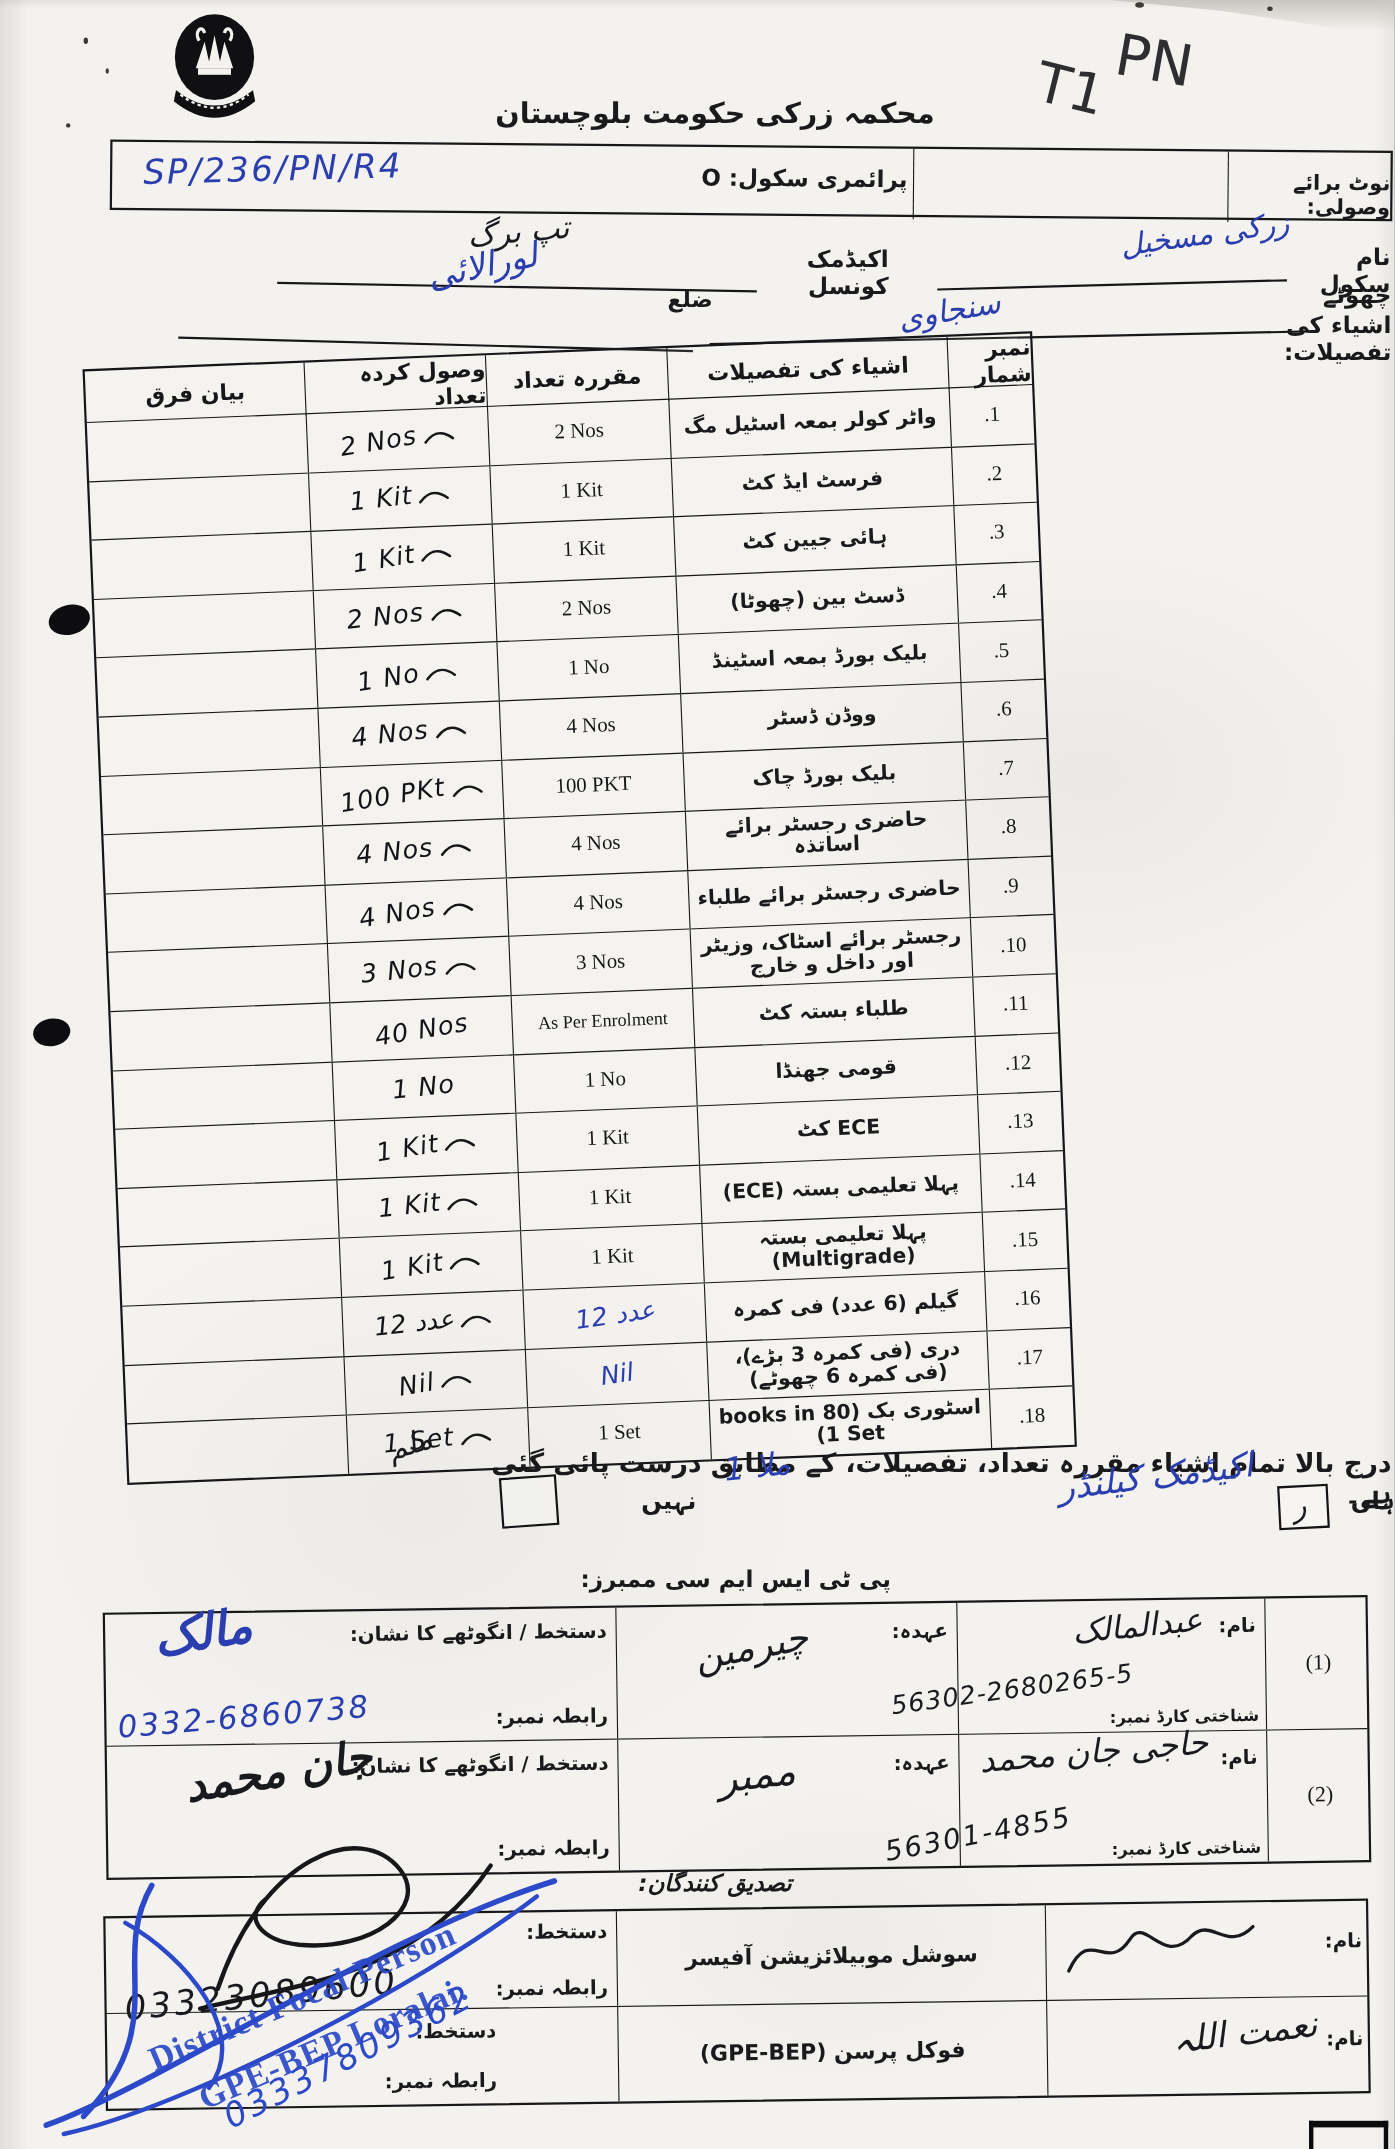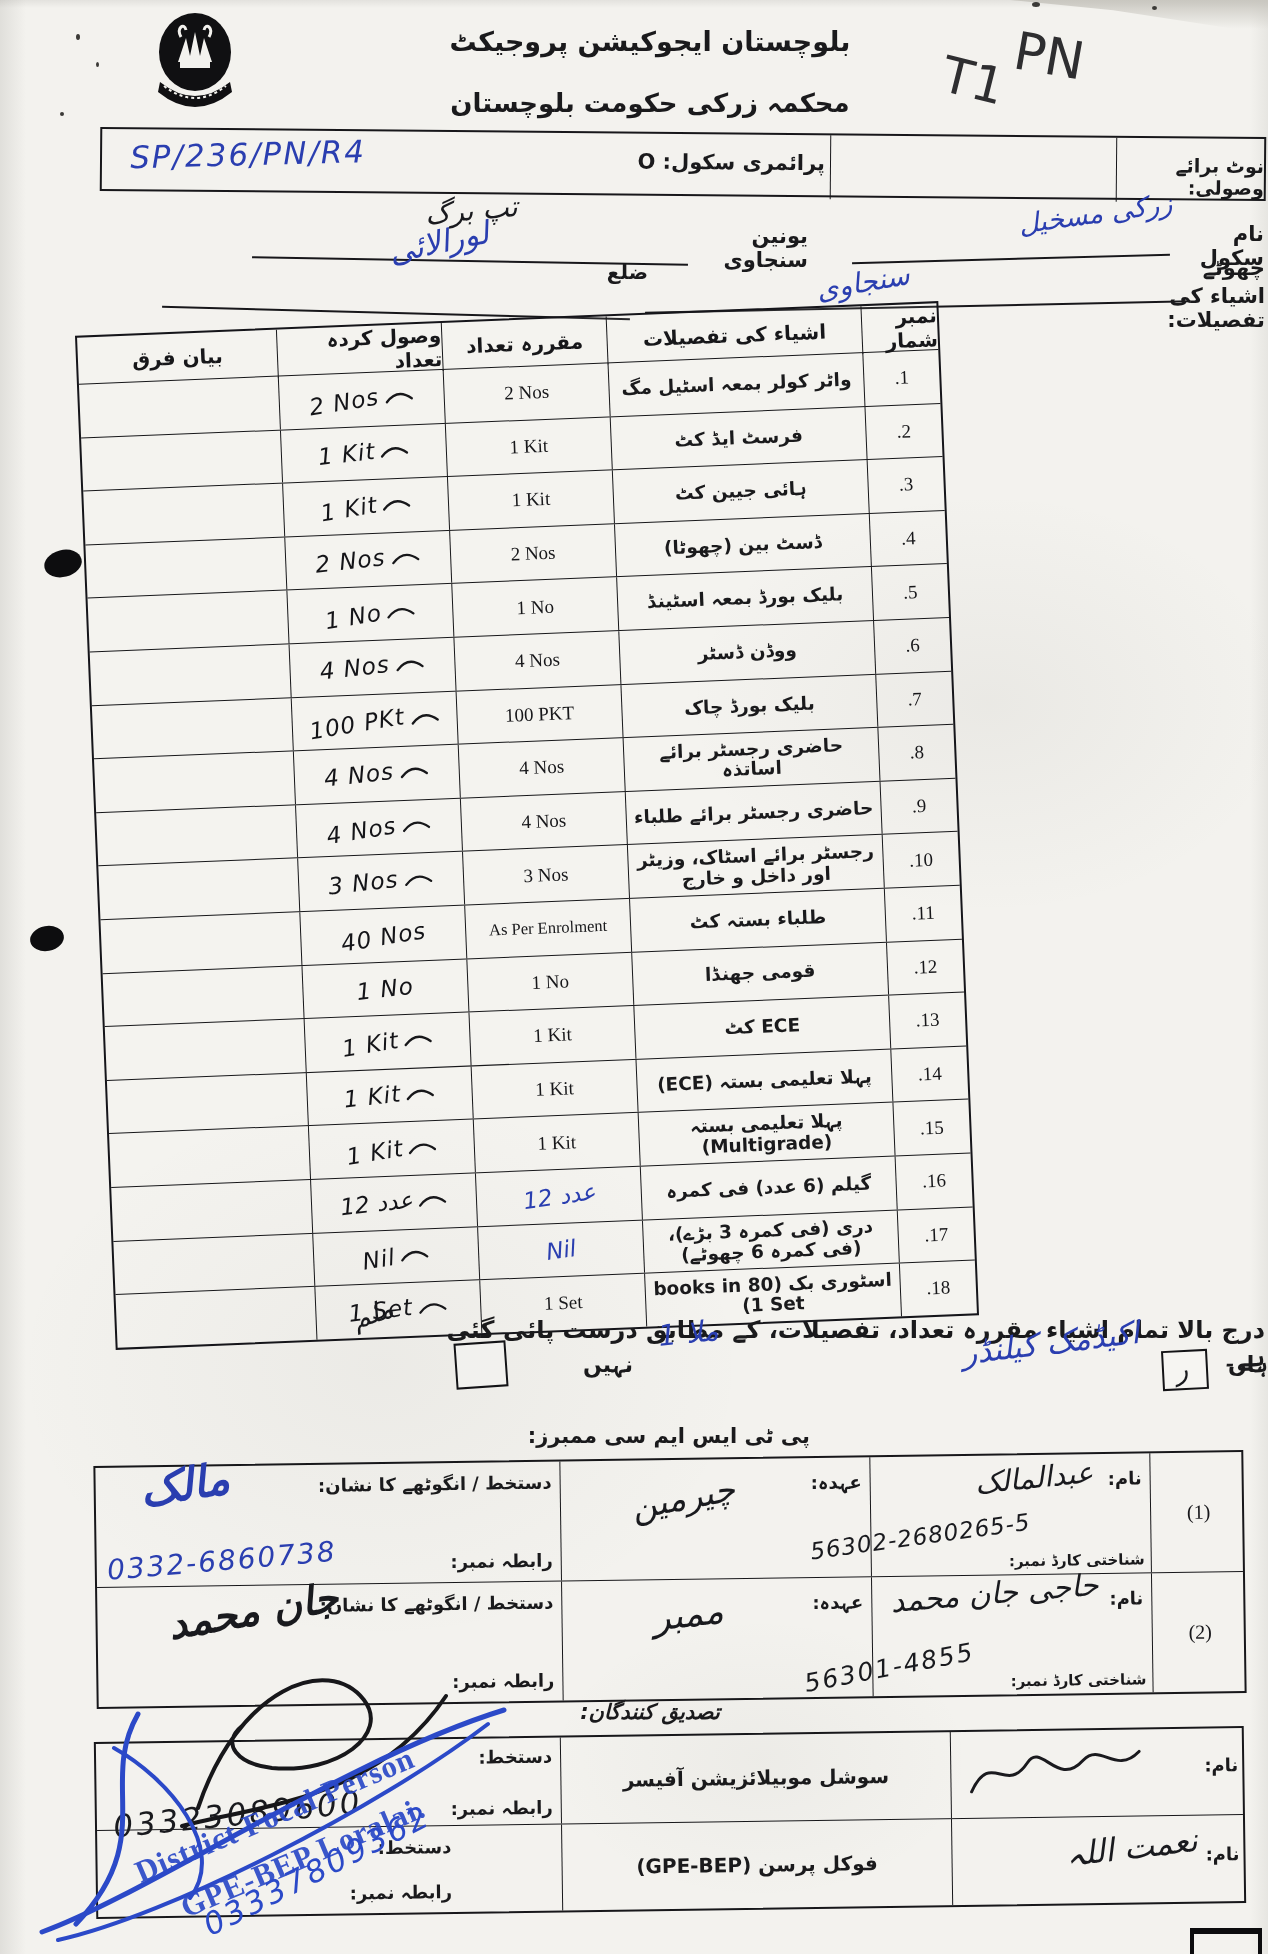--- a/index.html
+++ b/index.html
@@ -72,38 +72,37 @@
 
   <svg class="abs" style="left:148px;top:10px;" width="94" height="104" viewBox="0 0 94 104">
     <ellipse cx="47" cy="42" rx="36" ry="39" fill="#101012"></ellipse>
     <path d="M30 52 L38 28 L42 46 L47 22 L52 46 L56 28 L64 52 Z" fill="#f3f2ee"></path>
     <path d="M33 27 C28 18 36 12 38 20 M61 27 C66 18 58 12 56 20" stroke="#f3f2ee" stroke-width="3" fill="none"></path>
     <rect x="32" y="52" width="30" height="6" fill="#f3f2ee"></rect>
     <path d="M12 72 Q47 100 82 72 L84 82 Q47 112 10 82 Z" fill="#101012"></path>
     <path d="M16 76 Q47 100 78 76" stroke="#f3f2ee" stroke-width="2" fill="none" stroke-dasharray="3 3"></path>
   </svg>
 
-  <div class="abs urdu" dir="rtl" style="left:300px;top:26px;width:700px;text-align:center;font-size:27px;">بلوچستان ایجوکیشن پروجیکٹ</div>
   <div class="abs urdu" dir="rtl" style="left:300px;top:88px;width:700px;text-align:center;font-size:26px;">محکمہ زرکی حکومت بلوچستان</div>
 
   <div class="abs" style="left:942px;top:52px;font-size:50px;color:#2e2e30;transform:rotate(14deg);font-family:'DejaVu Sans',sans-serif;">T1</div>
   <div class="abs" style="left:1014px;top:26px;font-size:52px;color:#2e2e30;transform:rotate(10deg);font-family:'DejaVu Sans',sans-serif;">PN</div>
 
   <div class="abs box" style="left:100px;top:132px;width:1166px;height:64px;transform:rotate(0.5deg);">
     <div class="abs" style="left:728px;top:0;width:0;height:64px;border-left:1.8px solid #17171a;"></div>
     <div class="abs" style="left:1014px;top:0;width:0;height:64px;border-left:1.8px solid #17171a;"></div>
     <div class="abs hw blue" style="left:28px;top:6px;font-size:31px;letter-spacing:2px;transform:rotate(-2deg);">SP/236/PN/R4</div>
     <div class="abs urdu" dir="rtl" style="left:498px;top:16px;width:225px;font-size:21px;">پرائمری سکول: O</div>
     <div class="abs urdu" dir="rtl" style="left:1022px;top:16px;width:140px;font-size:19px;">نوٹ برائے وصولی:</div>
   </div>
 
   <div class="abs urdu" dir="rtl" style="left:1168px;top:222px;width:96px;font-size:21px;">نام سکول</div>
   <div class="abs hw blue" dir="rtl" style="left:1018px;top:198px;font-size:27px;transform:rotate(-8deg);">زرکی مسخیل</div>
   <div class="abs rule" style="left:852px;top:258px;width:318px;transform:rotate(-1.5deg);"></div>
-  <div class="abs urdu" dir="rtl" style="left:698px;top:224px;width:110px;font-size:21px;">یونین سنجاوی</div>
+  <div class="abs urdu" dir="rtl" style="left:698px;top:224px;width:110px;font-size:21px;">اکیڈمک کونسل</div>
   <div class="abs hw ink" dir="rtl" style="left:425px;top:194px;font-size:28px;transform:rotate(-5deg);">تپ برگ</div>
   <div class="abs rule" style="left:252px;top:260px;width:436px;transform:rotate(1deg);"></div>
 
   <div class="abs urdu" dir="rtl" style="left:1193px;top:256px;width:72px;font-size:21px;">چھوٹے</div>
   <div class="abs hw blue" dir="rtl" style="left:816px;top:266px;font-size:28px;transform:rotate(-10deg);">سنجاوی</div>
   <div class="abs rule" style="left:645px;top:306px;width:545px;transform:rotate(-1.2deg);"></div>
   <div class="abs urdu" dir="rtl" style="left:588px;top:260px;width:60px;font-size:20px;">ضلع</div>
   <div class="abs hw blue" dir="rtl" style="left:388px;top:224px;font-size:31px;transform:rotate(-12deg);">لورالائی</div>
   <div class="abs rule" style="left:162px;top:312px;width:468px;transform:rotate(1.5deg);"></div>
 

